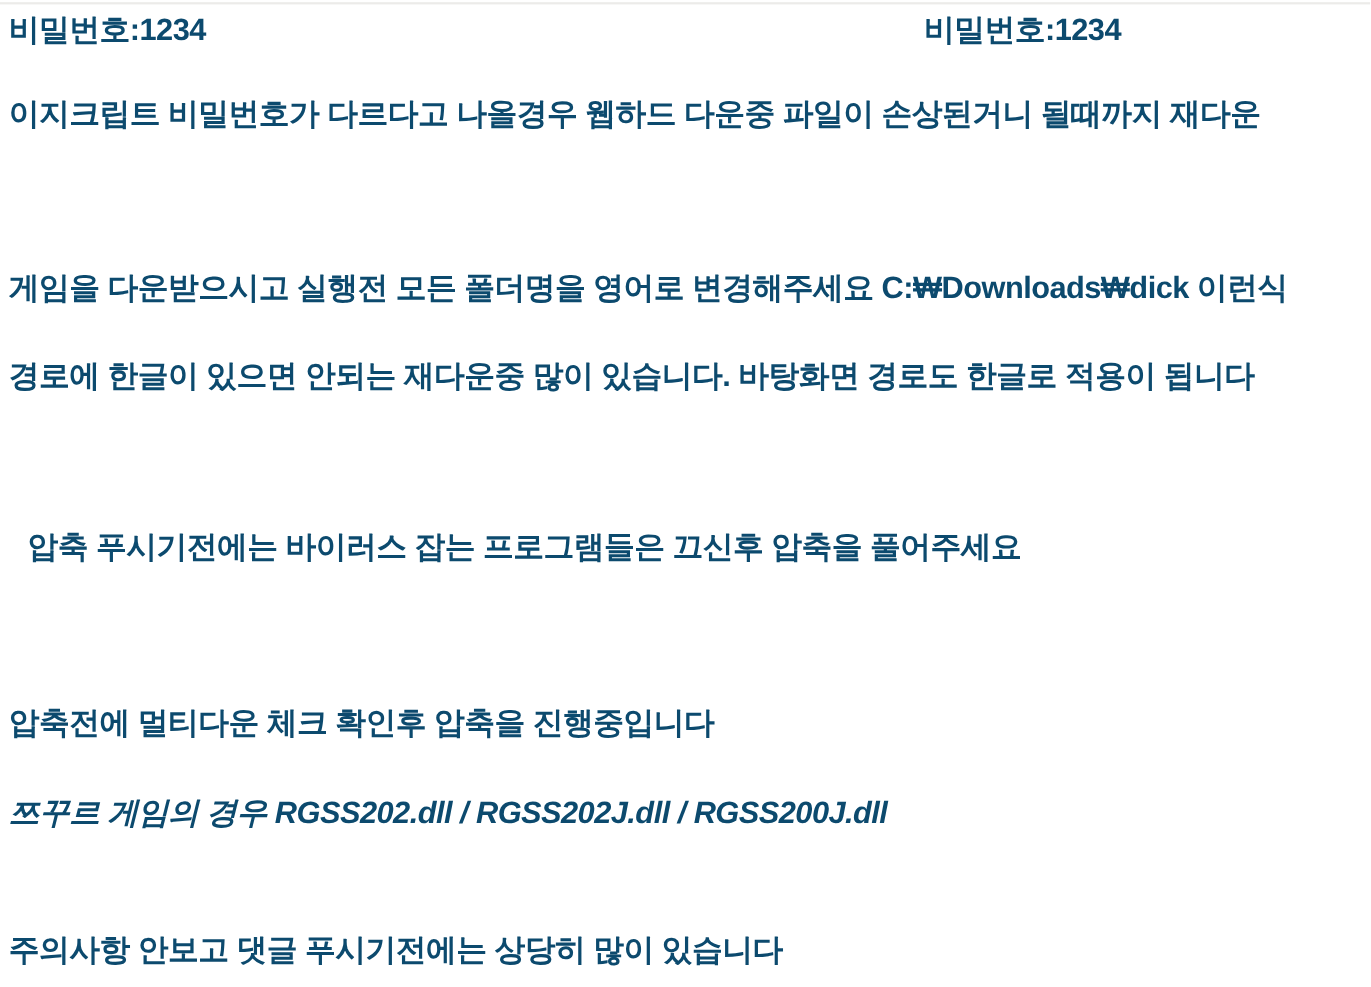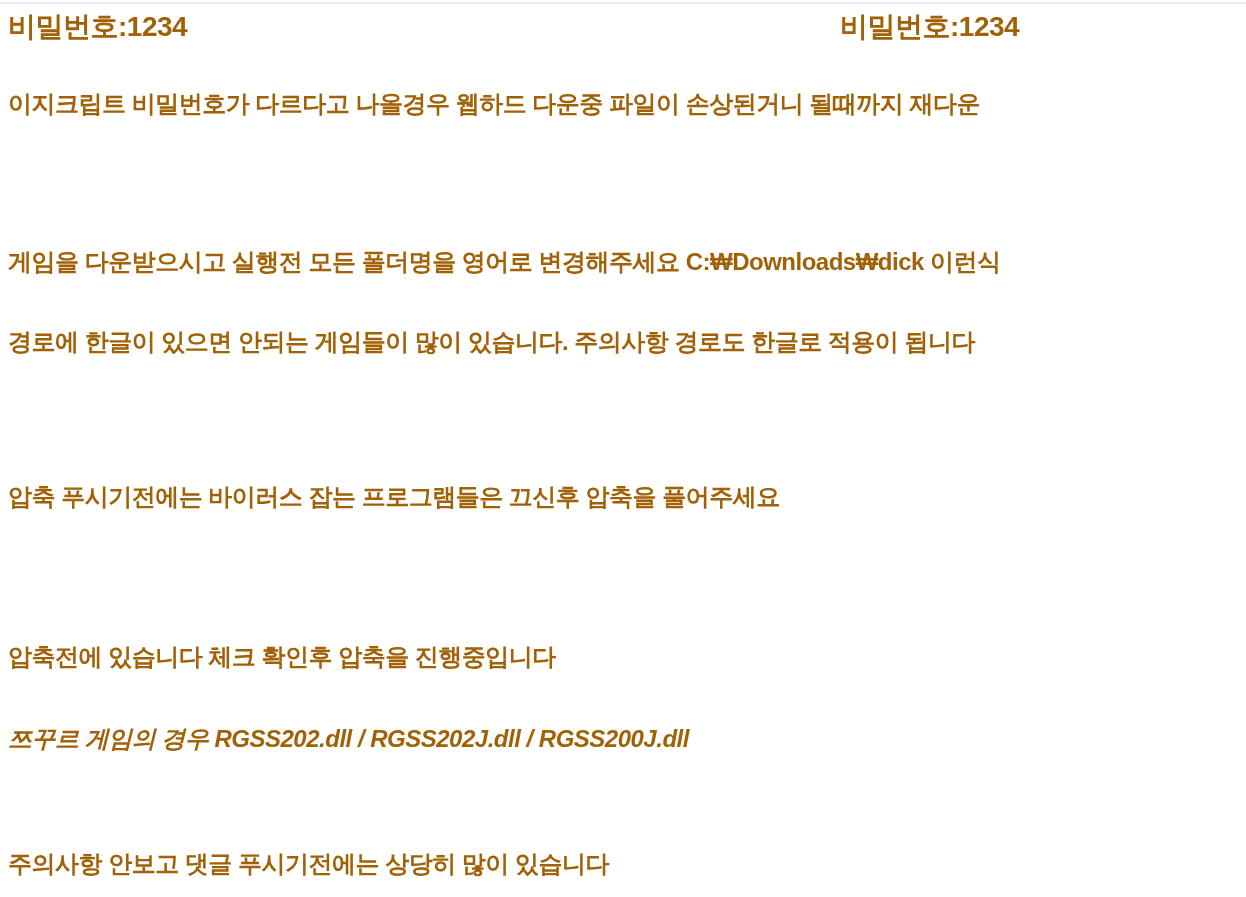--- a/index.html
+++ b/index.html
@@ -8,21 +8,21 @@
     background: #ffffff;
   }
   .page {
     position: relative;
     width: 1246px;
     height: 897px;
     background: #ffffff;
     overflow: hidden;
     font-family: "Liberation Sans", sans-serif;
     font-weight: 700;
-    color: #a16207;
+    color: #0c4a6e;
   }
   .top-rule {
     position: absolute;
     top: 2px;
     left: 0;
     width: 100%;
     height: 2px;
     background: #ecebe9;
   }
   .hdr-item {
@@ -31,48 +31,48 @@
     font-size: 28px;
     letter-spacing: -0.5px;
     white-space: pre;
   }
   .hdr-left   { left: 8px; }
   .hdr-center { left: 430px; letter-spacing: 1px; }
   .hdr-right  { left: 840px; }
   .line {
     position: absolute;
     left: 8px;
-    font-size: 24px;
+    font-size: 28px;
     letter-spacing: -0.5px;
     white-space: pre;
     line-height: 32px;
   }
   .line-0  { top: 88px; }
   .line-1  { top: 168px; }
   .line-2  { top: 246px; }
   .line-3  { top: 326px; }
   .line-4  { top: 402px; }
-  .line-5  { top: 481px; }
+  .line-5  { top: 481px; margin-left: 17px; }
   .line-6  { top: 560px; }
   .line-7  { top: 641px; }
   .line-8  { top: 723px; font-style: italic; }
   .line-9  { top: 769px; }
   .line-10 { top: 848px; }
 </style>
 </head>
 <body>
 
 <div class="page">
   <div class="top-rule"></div>
 
   <div class="hdr-item hdr-left">비밀번호:1234</div>
 
 
   <div class="hdr-item hdr-right">비밀번호:1234</div>
 
   <div class="line line-0">이지크립트 비밀번호가 다르다고 나올경우 웹하드 다운중 파일이 손상된거니 될때까지 재다운</div>
   <div class="line line-2">게임을 다운받으시고 실행전 모든 폴더명을 영어로 변경해주세요 C:₩Downloads₩dick 이런식</div>
-  <div class="line line-3">경로에 한글이 있으면 안되는 게임들이 많이 있습니다. 주의사항 경로도 한글로 적용이 됩니다</div>
+  <div class="line line-3">경로에 한글이 있으면 안되는 재다운중 많이 있습니다. 바탕화면 경로도 한글로 적용이 됩니다</div>
   <div class="line line-5">압축 푸시기전에는 바이러스 잡는 프로그램들은 끄신후 압축을 풀어주세요</div>
-  <div class="line line-7">압축전에 있습니다 체크 확인후 압축을 진행중입니다</div>
+  <div class="line line-7">압축전에 멀티다운 체크 확인후 압축을 진행중입니다</div>
   <div class="line line-8">쯔꾸르 게임의 경우 RGSS202.dll / RGSS202J.dll / RGSS200J.dll</div>
   <div class="line line-10">주의사항 안보고 댓글 푸시기전에는 상당히 많이 있습니다</div>
 </div>
 
 </body></html>

